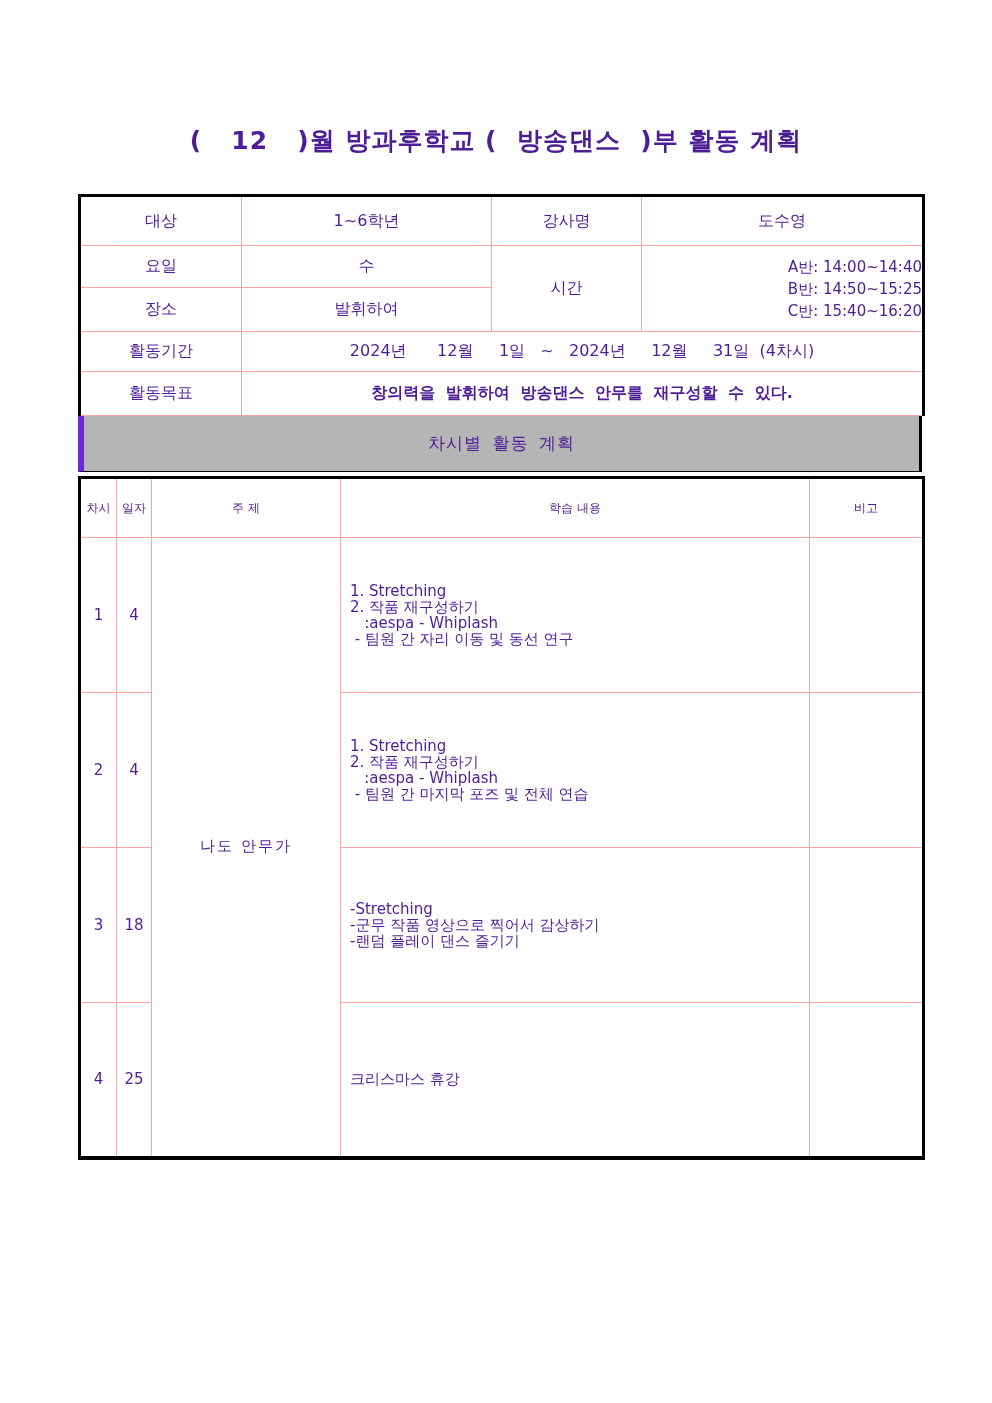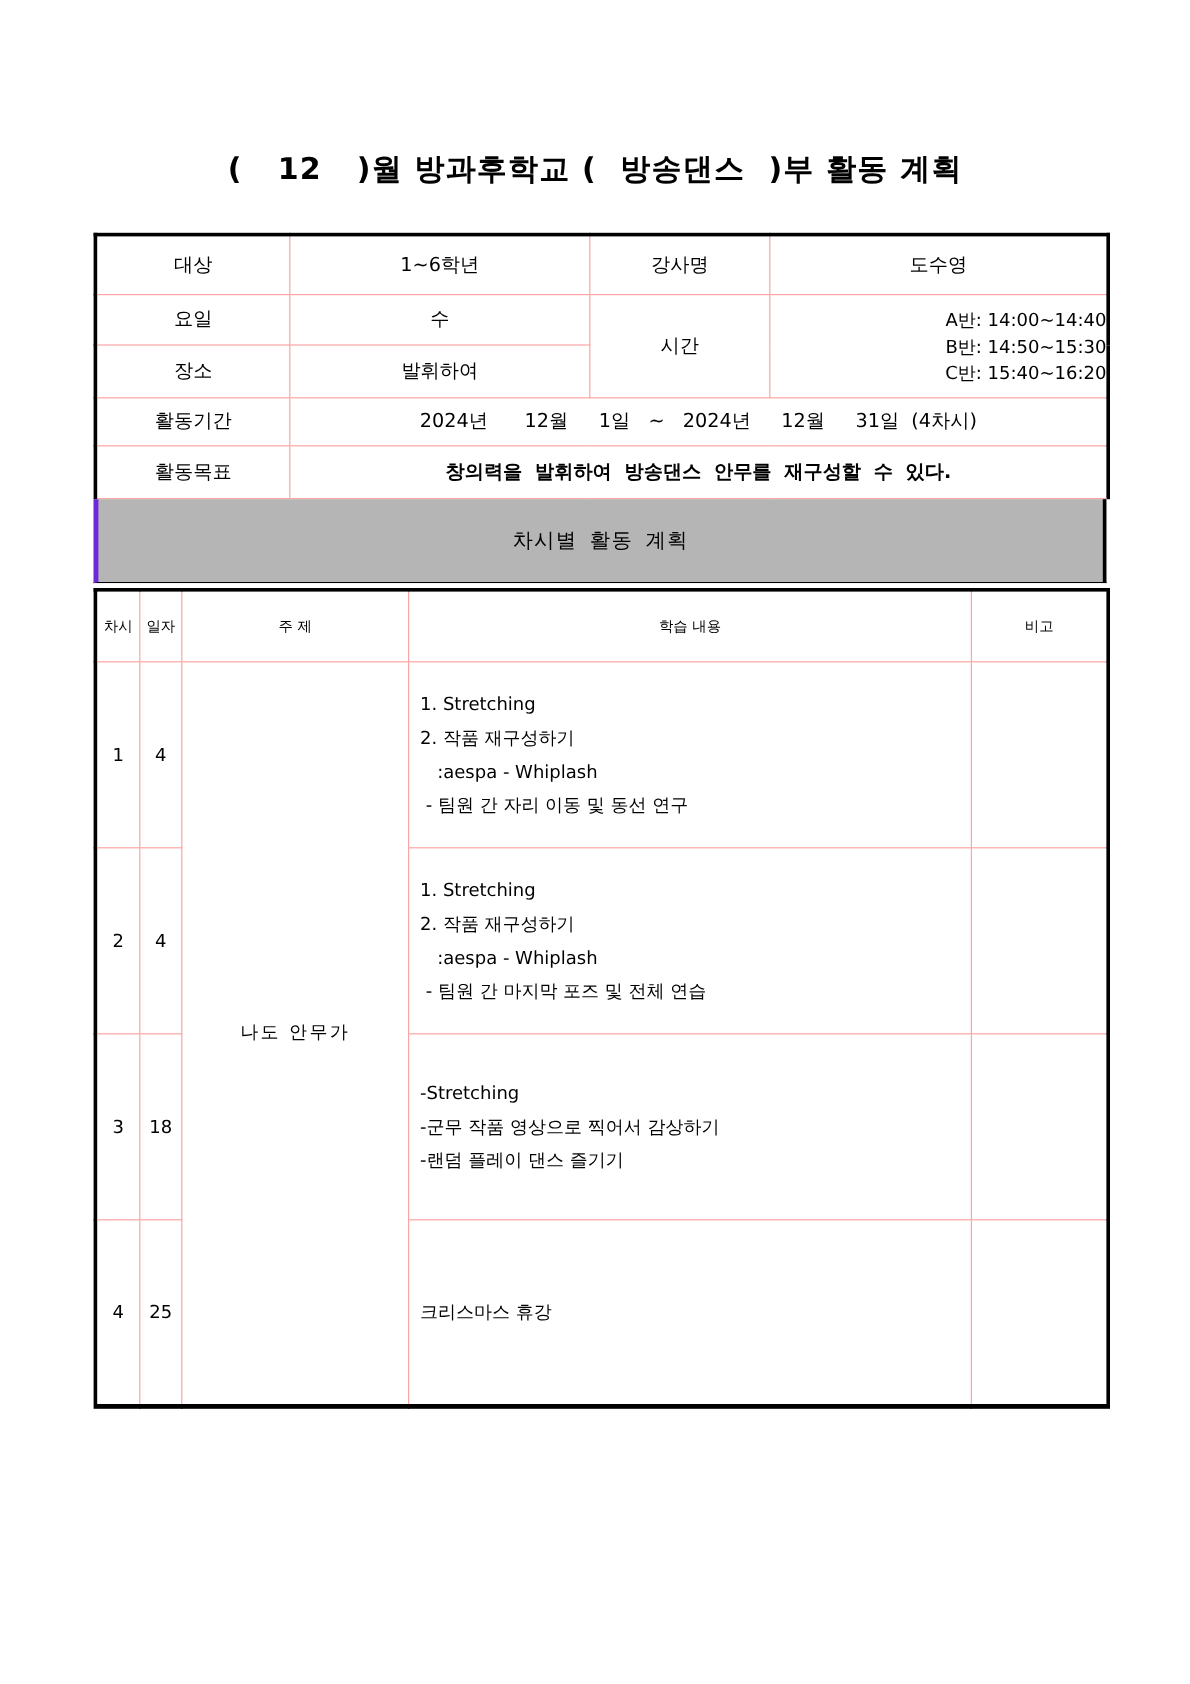--- a/index.html
+++ b/index.html
@@ -4,21 +4,21 @@
 <style>
   * { margin: 0; padding: 0; box-sizing: border-box; }
   html, body { background: #e8e8e8; }
   .page {
     position: relative;
     width: 992px;
     height: 1403px;
     margin: 0 auto;
     background: #ffffff;
     font-family: "DejaVu Sans", "Liberation Sans", sans-serif;
-    color: #000000;
+    color: #4c1d95;
   }
   .title {
     position: absolute;
     top: 124px;
     left: 0;
     width: 100%;
     text-align: center;
     font-size: 25px;
     font-weight: bold;
     letter-spacing: 1px;
@@ -45,43 +45,43 @@
   .times-cell {
     text-align: right;
     padding-left: 12px;
     font-size: 15px;
     line-height: 22px;
   }
   .period-cell { white-space: pre; }
   .goal-cell { font-weight: bold; word-spacing: 5px; }
   .band {
     width: 844px;
-    height: 70px;
+    height: 56px;
     background: #b5b5b5;
-    border-left: 4px solid #6d28d9;
+    border-left: 6px solid #6d28d9;
     border-right: 3px solid #000;
     border-bottom: 1px solid #000;
     display: flex;
     align-items: center;
     justify-content: center;
     font-size: 17px;
     letter-spacing: 1px;
     word-spacing: 4px;
   }
   .gap { height: 4px; background: #ffffff; }
   .tbl-sched { border: 3px solid #000; border-bottom: 4px solid #000; }
   .tbl-sched td.hdr { height: 60px; font-size: 12px; }
   .tbl-sched td { font-size: 15px; }
   .tbl-sched tr.srow td { height: 155px; }
   .topic-cell { font-size: 17px; letter-spacing: 2px; }
   .content-cell {
     text-align: left;
     padding-left: 9px;
     font-size: 16px;
-    line-height: 28px;
+    line-height: 16px;
     white-space: pre-wrap;
   }
 </style>
 </head>
 <body>
 
 <div class="page">
 
   <div class="title">(   12   )월 방과후학교 (  방송댄스  )부 활동 계획</div>
 
@@ -100,21 +100,21 @@
         <td class="bold">1~6학년</td>
         <td>강사명</td>
         <td>도수영</td>
       </tr>
       <tr class="r-day">
         <td>요일</td>
         <td>수</td>
         <td rowspan="2">시간</td>
         <td rowspan="2" class="times-cell">
           <div>A반: 14:00~14:40</div>
-          <div>B반: 14:50~15:30</div>
+          <div>B반: 14:50~15:25</div>
           <div>C반: 15:40~16:20</div>
         </td>
       </tr>
       <tr>
         <td>장소</td>
         <td>발휘하여</td>
       </tr>
       <tr class="r-period">
         <td>활동기간</td>
         <td colspan="3" class="period-cell">2024년      12월     1일   ~   2024년     12월     31일  (4차시)</td>

